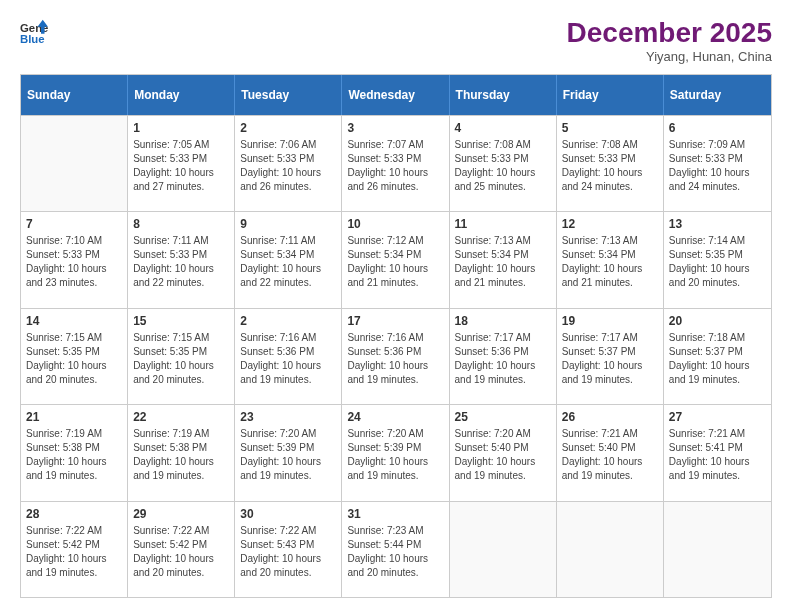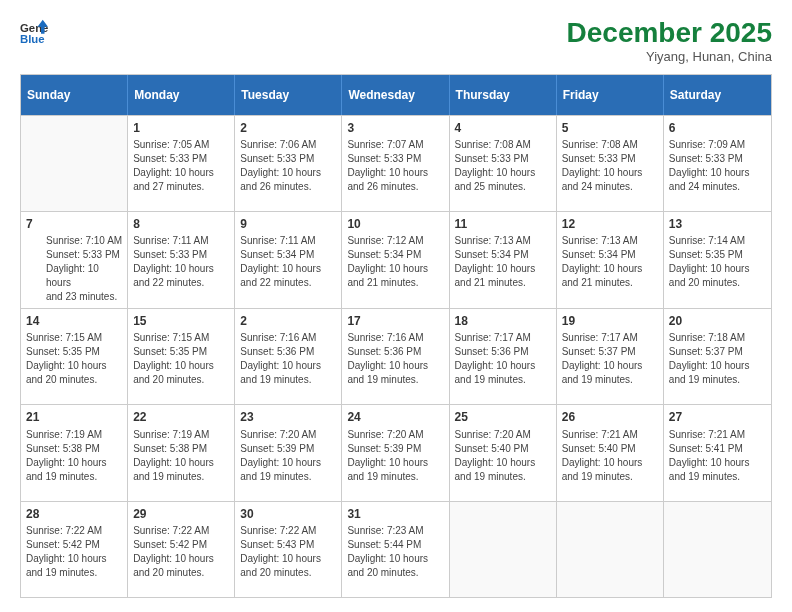--- a/index.html
+++ b/index.html
@@ -31,21 +31,21 @@
     .logo-icon {
       width: 28px;
       height: 28px;
     }
     .title-block {
       text-align: right;
     }
     .month-title {
       font-size: 28px;
       font-weight: bold;
-      color: #15803d;
+      color: #701a75;
       line-height: 1.1;
     }
     .location {
       font-size: 13px;
       color: #555;
     }
     .calendar {
       flex: 1;
       display: flex;
       flex-direction: column;
@@ -169,21 +169,21 @@
             <span class="day-number">6</span>
             <div class="cell-info" style="white-space: pre-line;">Sunrise: 7:09 AM
 Sunset: 5:33 PM
 Daylight: 10 hours
 and 24 minutes.</div>
           </div>
         </div>
         <div class="cal-row">
           <div class="cal-cell">
             <span class="day-number">7</span>
-            <div class="cell-info" style="white-space: pre-line; margin-left: 20px;">Sunrise: 7:10 AM
+            <div class="cell-info" style="white-space: pre-line;">Sunrise: 7:10 AM
 Sunset: 5:33 PM
 Daylight: 10 hours
 and 23 minutes.</div>
           </div>
           <div class="cal-cell">
             <span class="day-number">8</span>
             <div class="cell-info" style="white-space: pre-line;">Sunrise: 7:11 AM
 Sunset: 5:33 PM
 Daylight: 10 hours
 and 22 minutes.</div>

